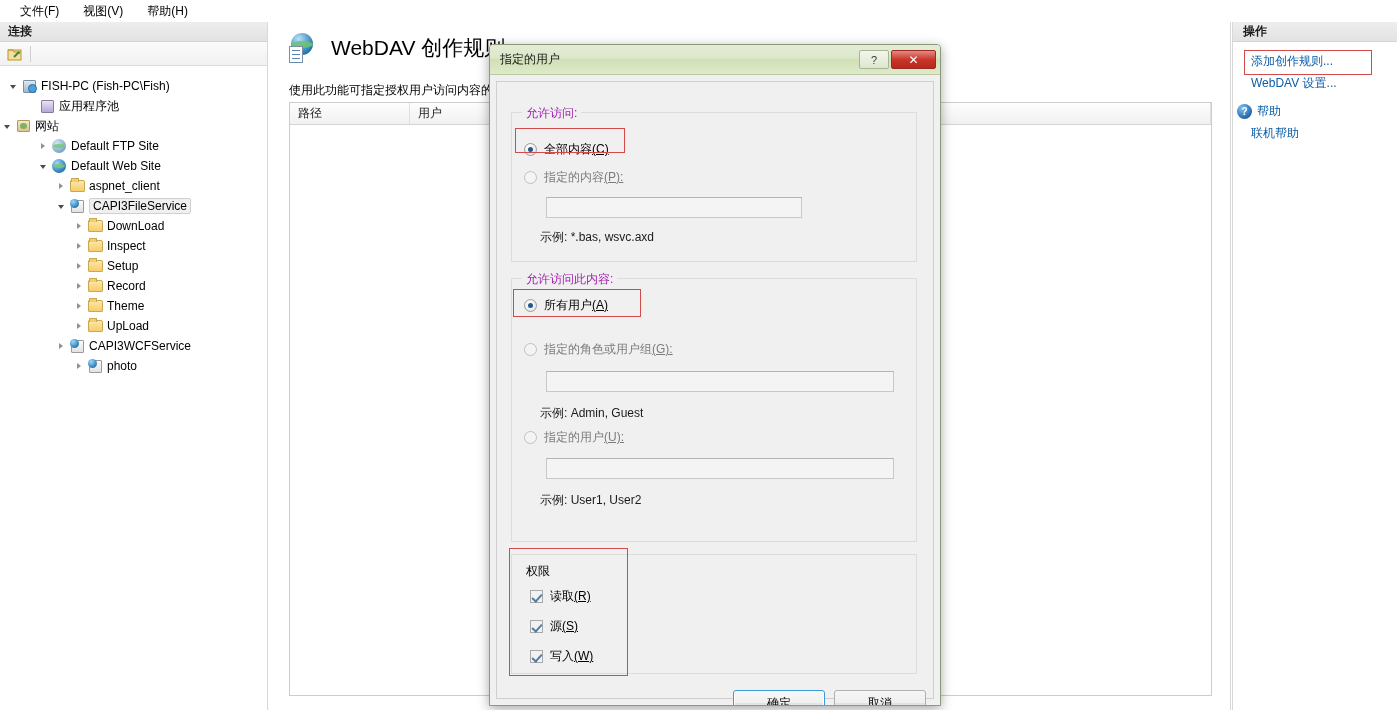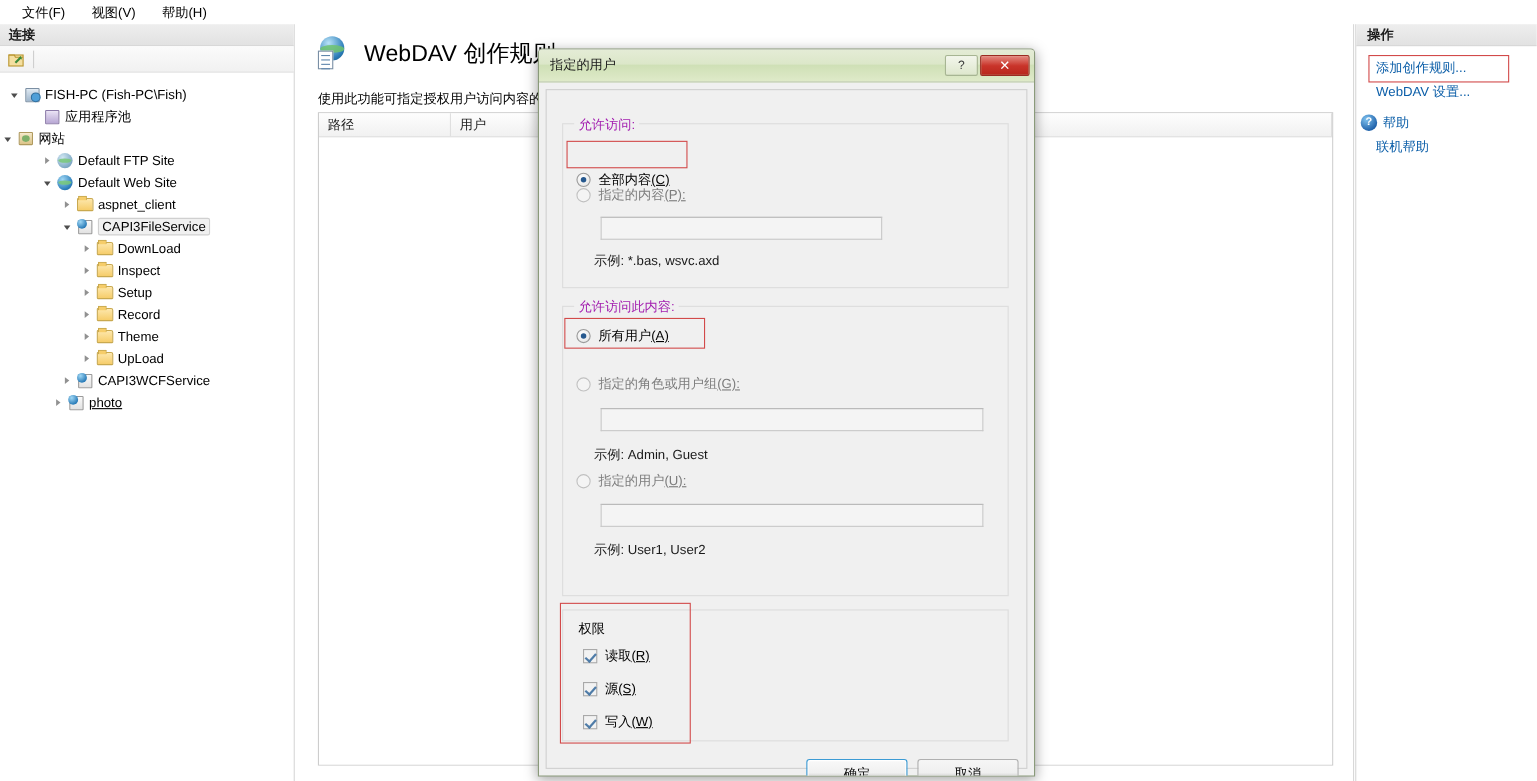--- a/index.html
+++ b/index.html
@@ -519,21 +519,21 @@
       </div>
       <div class="tnode" style="padding-left: 54px;">
         <span class="expander">
           <span class="arrow-closed"></span>
         </span>
         <span class="ico">
           <span class="vdir-ico"></span>
         </span>
         <span class="lbl">CAPI3WCFService</span>
       </div>
-      <div class="tnode" style="padding-left: 46px; text-decoration: underline;">
+      <div class="tnode" style="padding-left: 72px;">
         <span class="expander">
           <span class="arrow-closed"></span>
         </span>
         <span class="ico">
           <span class="vdir-ico"></span>
         </span>
         <span class="lbl">photo</span>
       </div>
     </div>
 </div>
@@ -589,21 +589,21 @@
     <div id="dlg-title">指定的用户</div>
     <div class="tb-sysbtn">?</div>
     <div class="tb-sysbtn close">✕</div>
   </div>
 
   <div id="dlg-body">
 
     <div class="groupbox" style="left:14px; top:30px; right:16px; height:150px;">
       <div class="gb-title">允许访问:</div>
 
-      <div class="radio-row" style="left:12px; top:42px;">
+      <div class="radio-row" style="left:12px; top:28px;">
         <span class="radio checked"></span>
         <span class="radio-label"><span>全部内容</span><span class="mn">(C)</span></span>
       </div>
 
       <div class="radio-row" style="left:12px; top:56px;">
         <span class="radio disabled"></span>
         <span class="radio-label dim"><span>指定的内容</span><span class="mn">(P):</span></span>
       </div>
 
       <input class="txtbox" type="text" style="left: 34px; top: 84px; width: 256px;" placeholder="">

